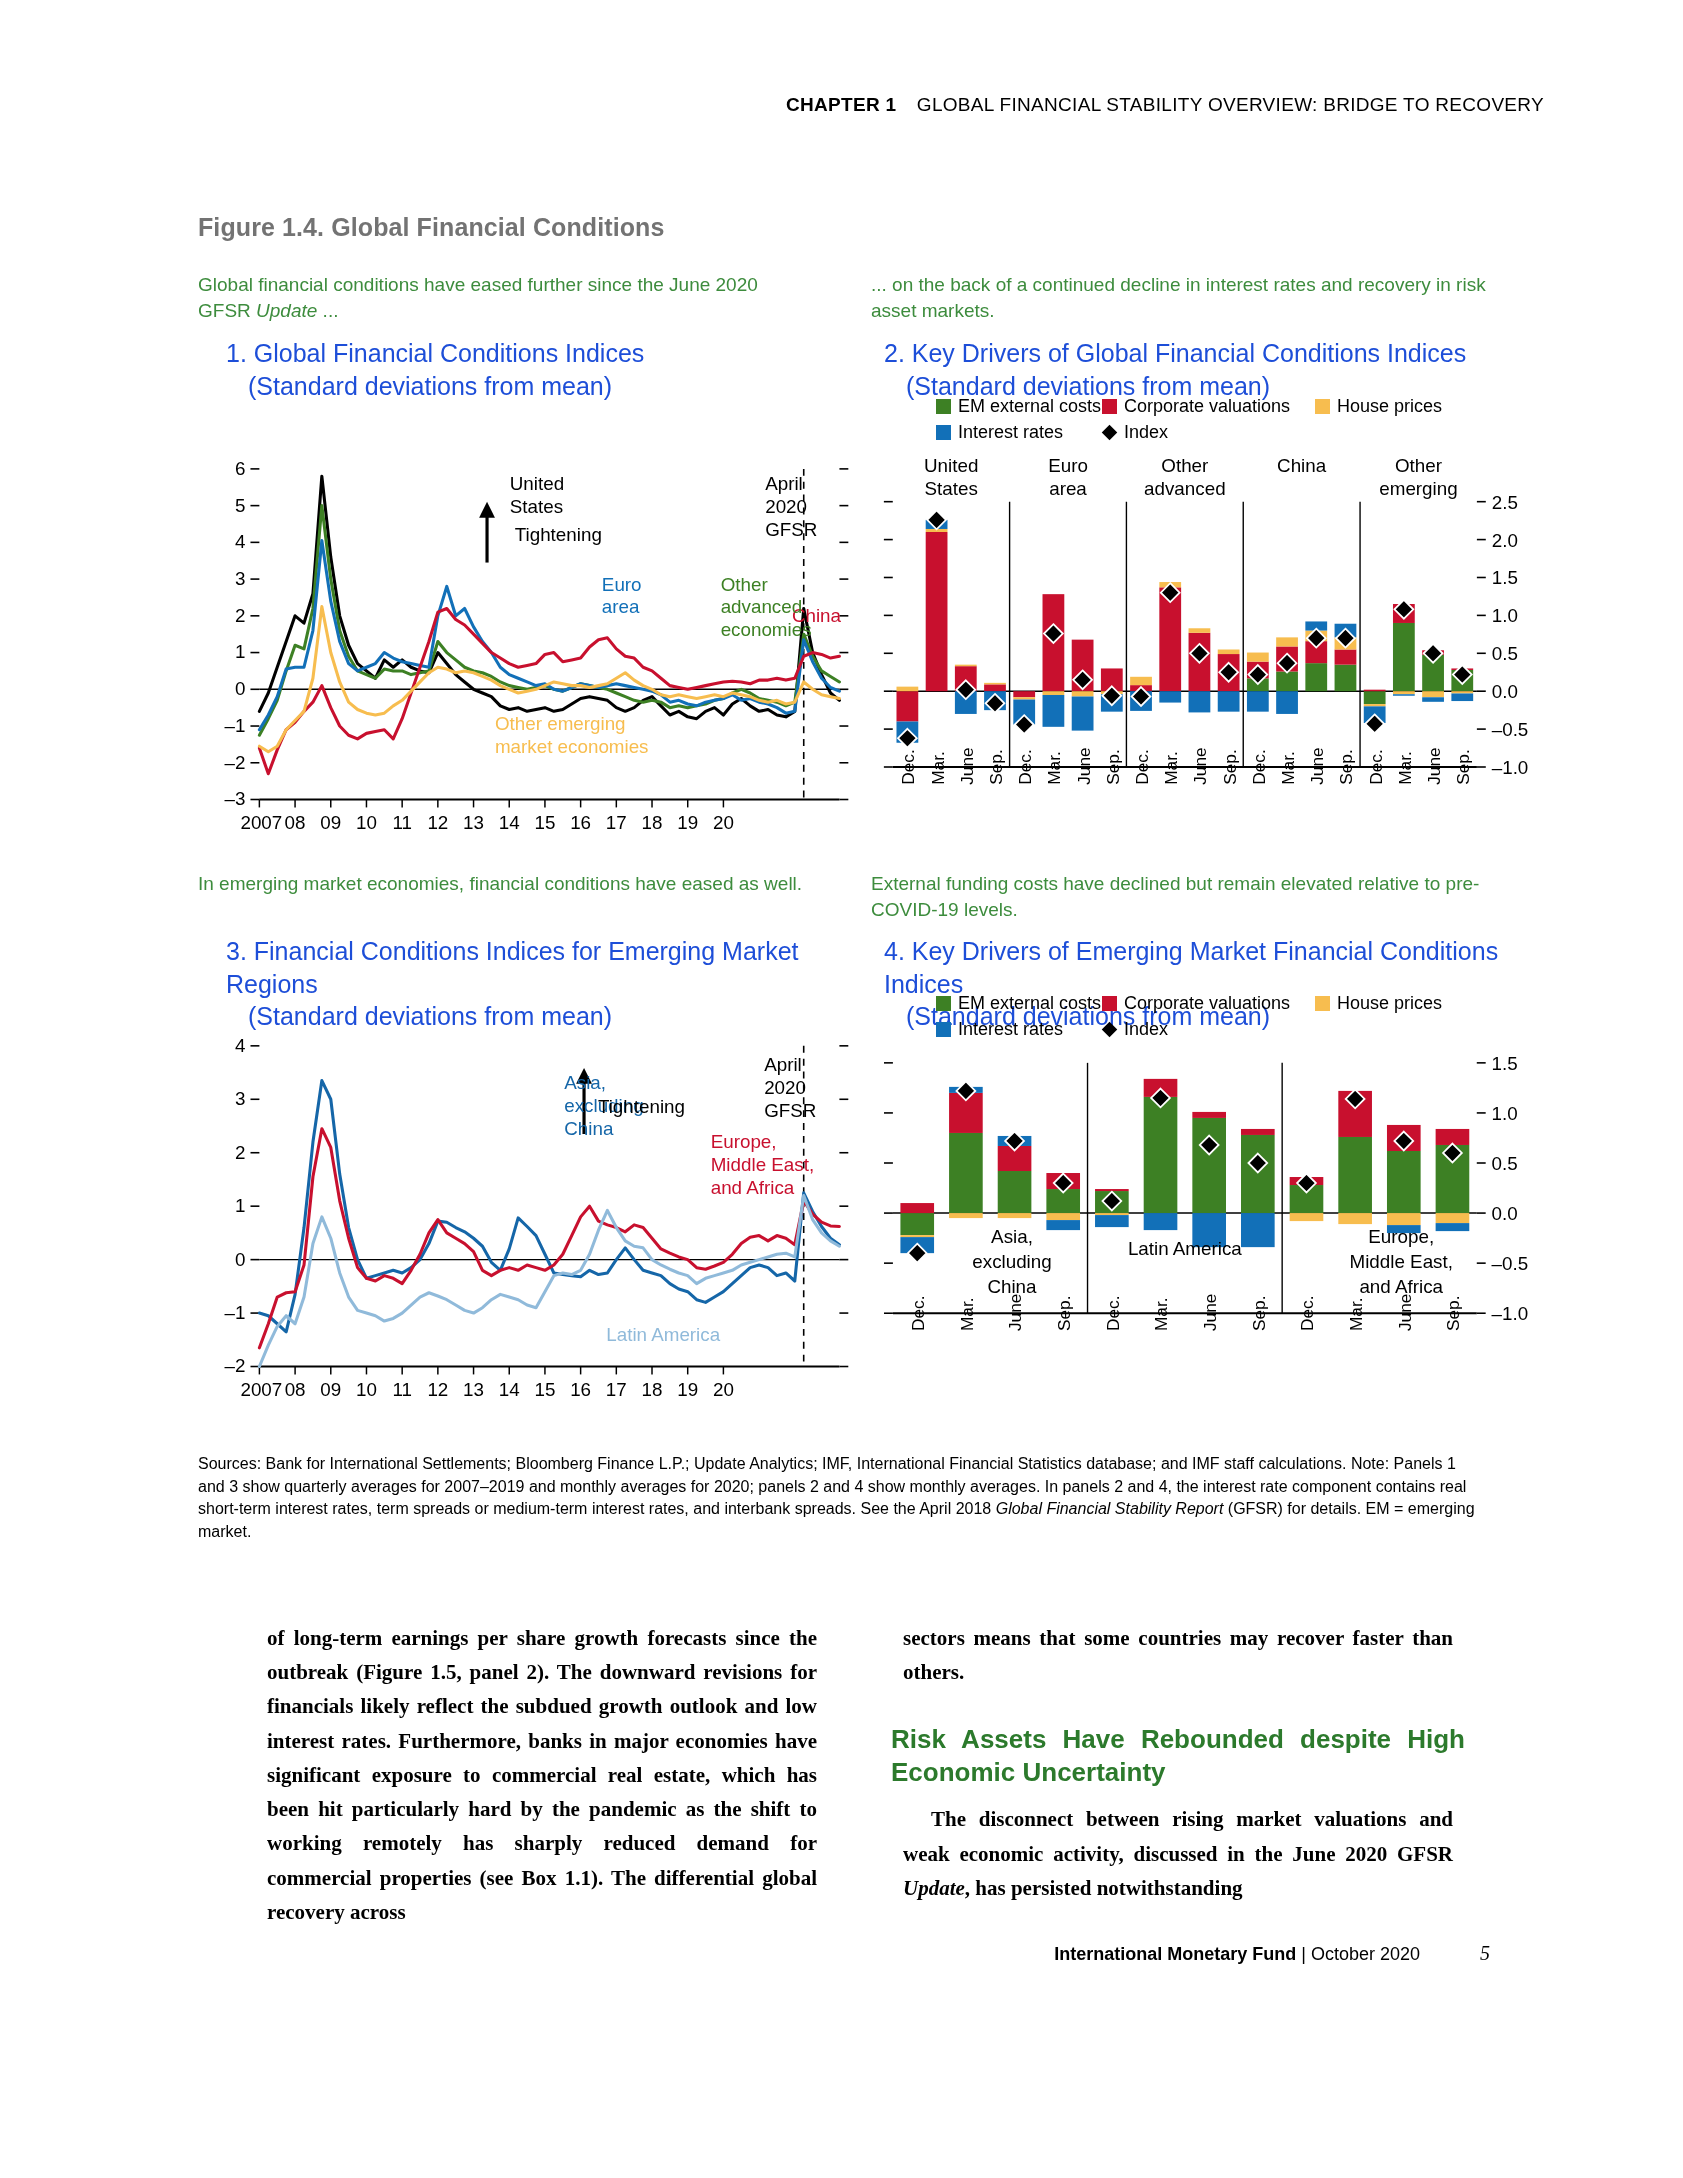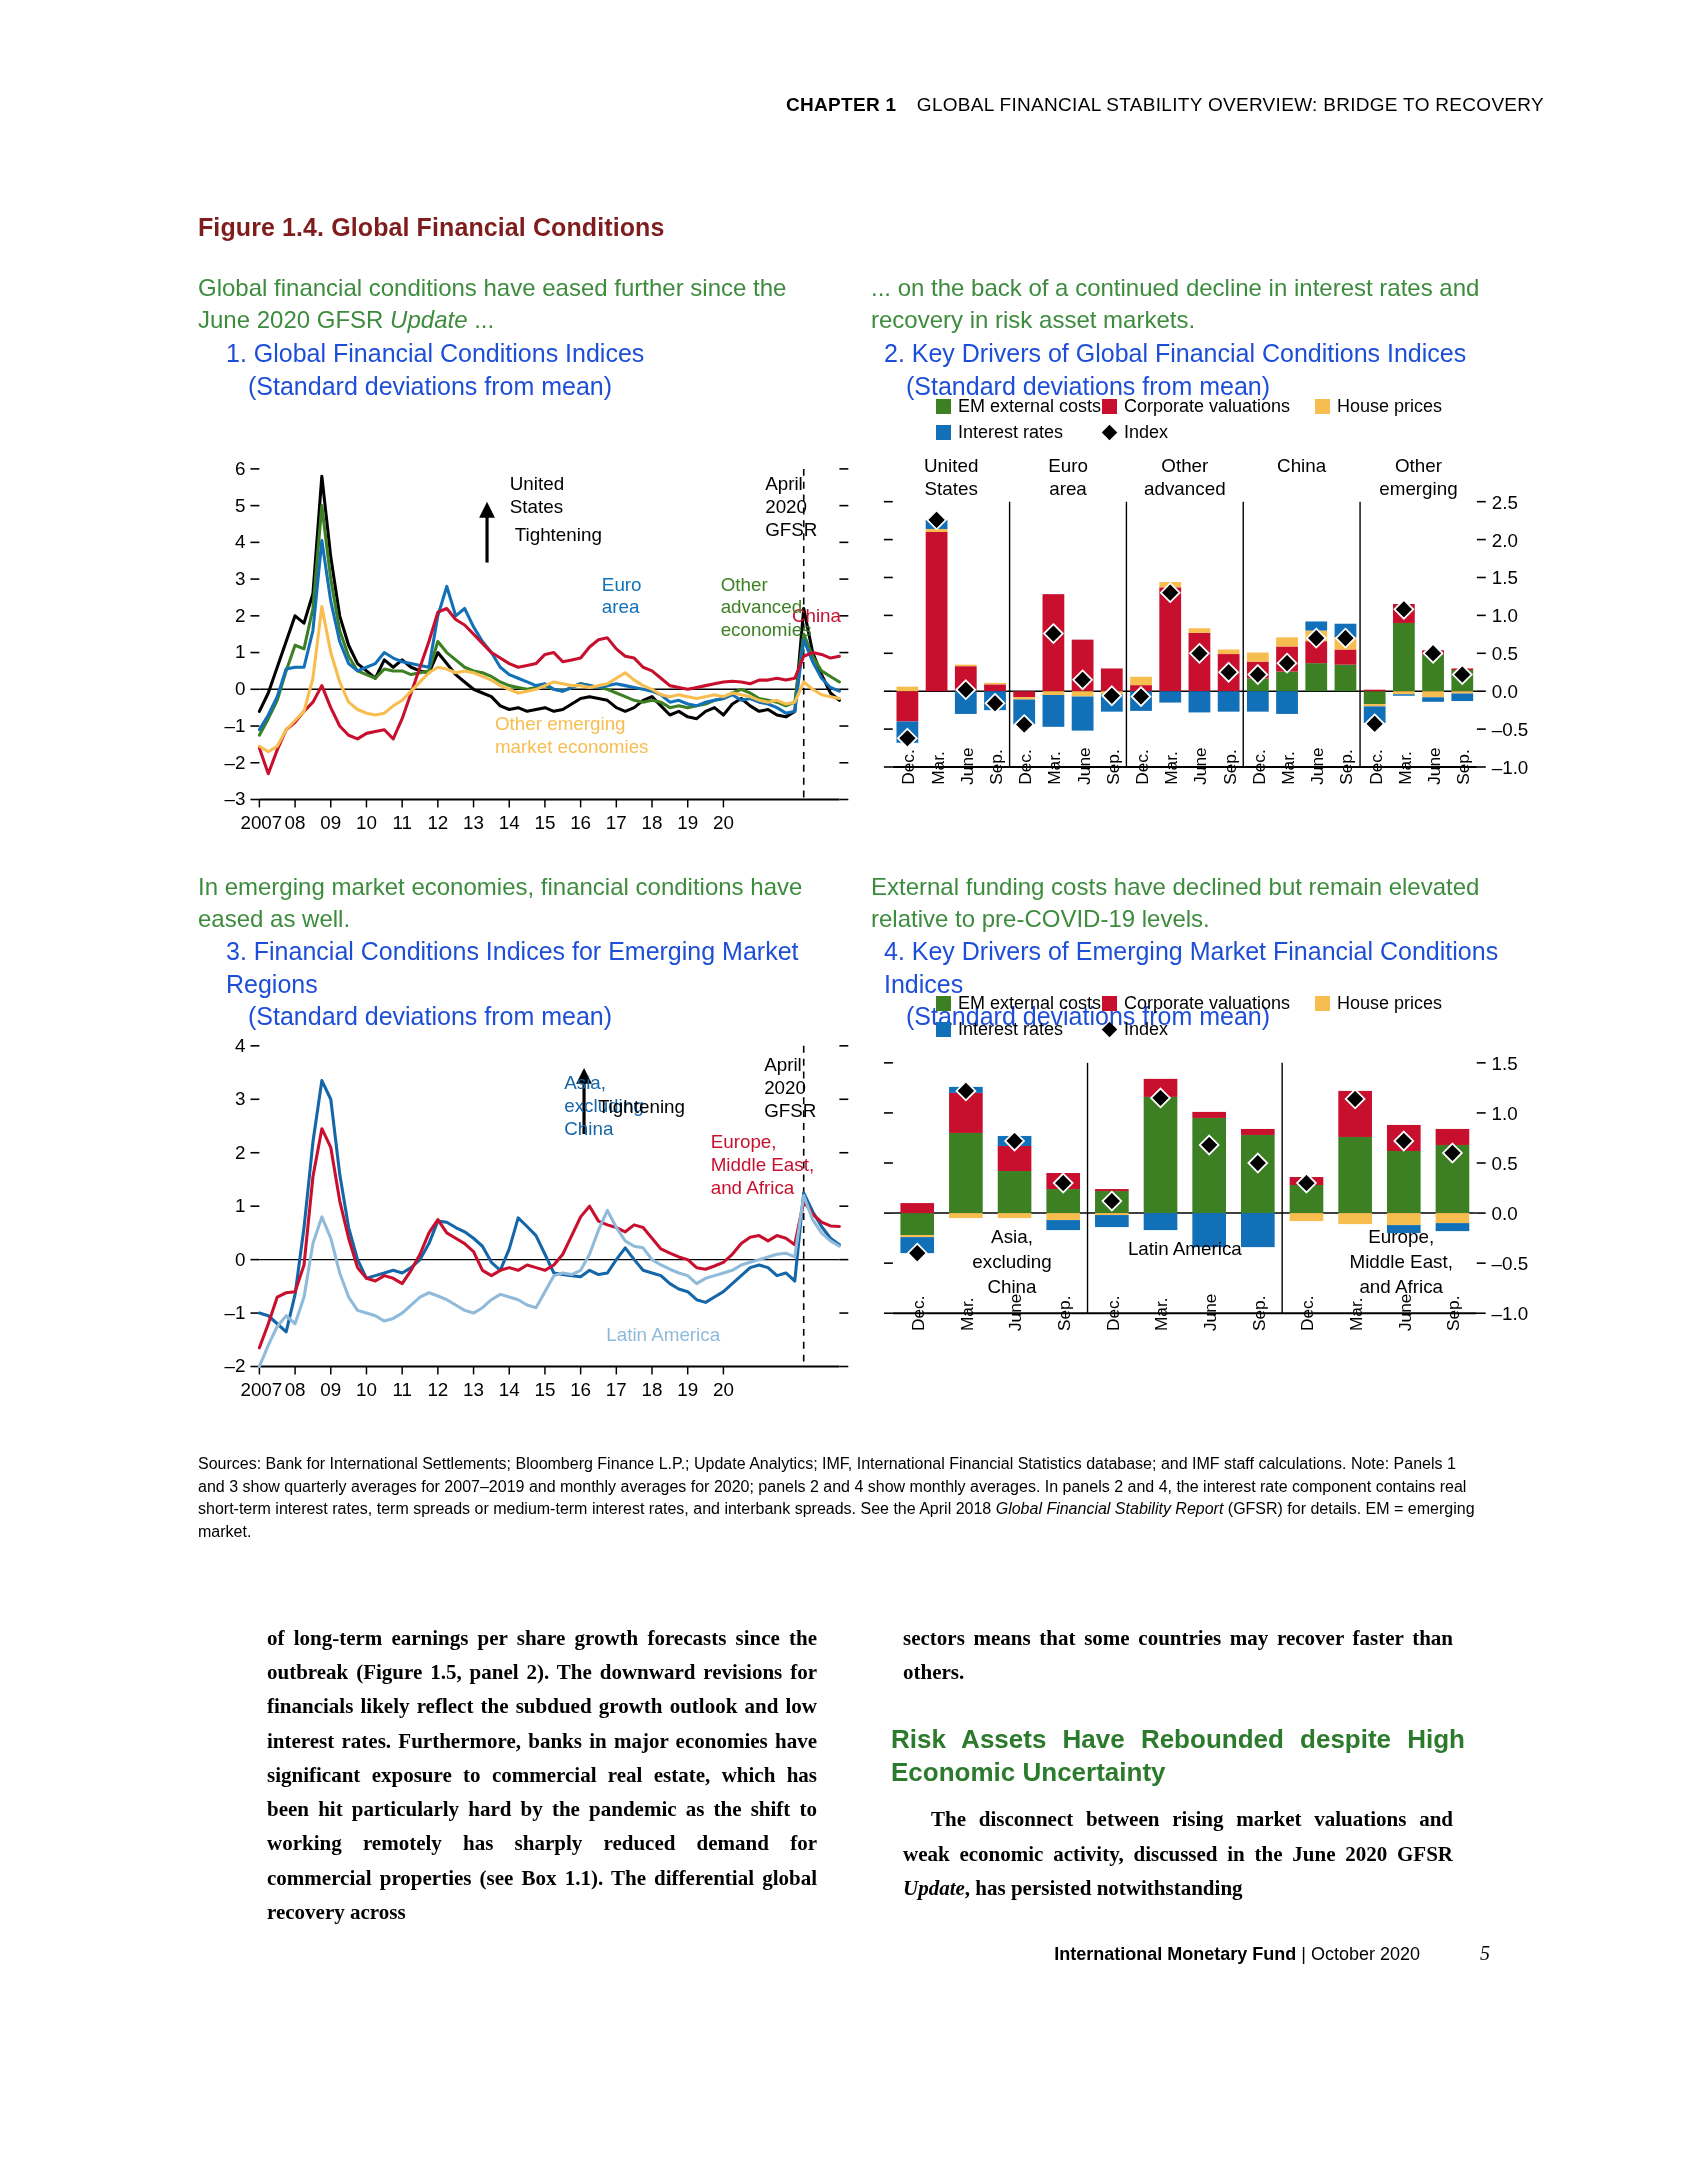--- a/index.html
+++ b/index.html
@@ -5,23 +5,23 @@
   html,body{margin:0;padding:0;background:#fff;}
   body{width:1683px;height:2178px;position:relative;font-family:"Liberation Sans",sans-serif;color:#000;}
   .page{position:absolute;inset:0;width:1683px;height:2056px;}
 
   
   .runhead{position:absolute;top:94px;right:139px;text-align:right;white-space:nowrap;}
   .runhead .ch{font-weight:bold;font-size:19px;letter-spacing:0.3px;}
   .runhead .ti{font-size:19px;letter-spacing:0.3px;margin-left:16px;}
 
   
-  .fig-title{position:absolute;left:198px;top:213px;font-size:25px;font-weight:bold;color:#7f1d1d;letter-spacing:0.1px;text-align:center;}
-
-  .blurb{position:absolute;font-size:24px;line-height:1.35;color:#3d8c3d;}
+  .fig-title{position:absolute;left:198px;top:213px;font-size:25px;font-weight:bold;color:#737373;letter-spacing:0.1px;text-align:center;}
+
+  .blurb{position:absolute;font-size:19px;line-height:1.35;color:#3d8c3d;}
   .blurb i{font-style:italic;}
 
   .panel-head{position:absolute;font-size:25px;font-weight:normal;line-height:1.3;color:#1d4ed8;}
 
   .legend{position:absolute;font-size:18px;}
   .legend .row{display:flex;align-items:center;margin-bottom:5px;}
   .legend .item{display:flex;align-items:center;white-space:nowrap;}
   .swatch{width:15px;height:15px;display:inline-block;margin-right:7px;}
 
   .notes{position:absolute;left:198px;top:1453px;width:1287px;font-size:16px;line-height:1.42;}

